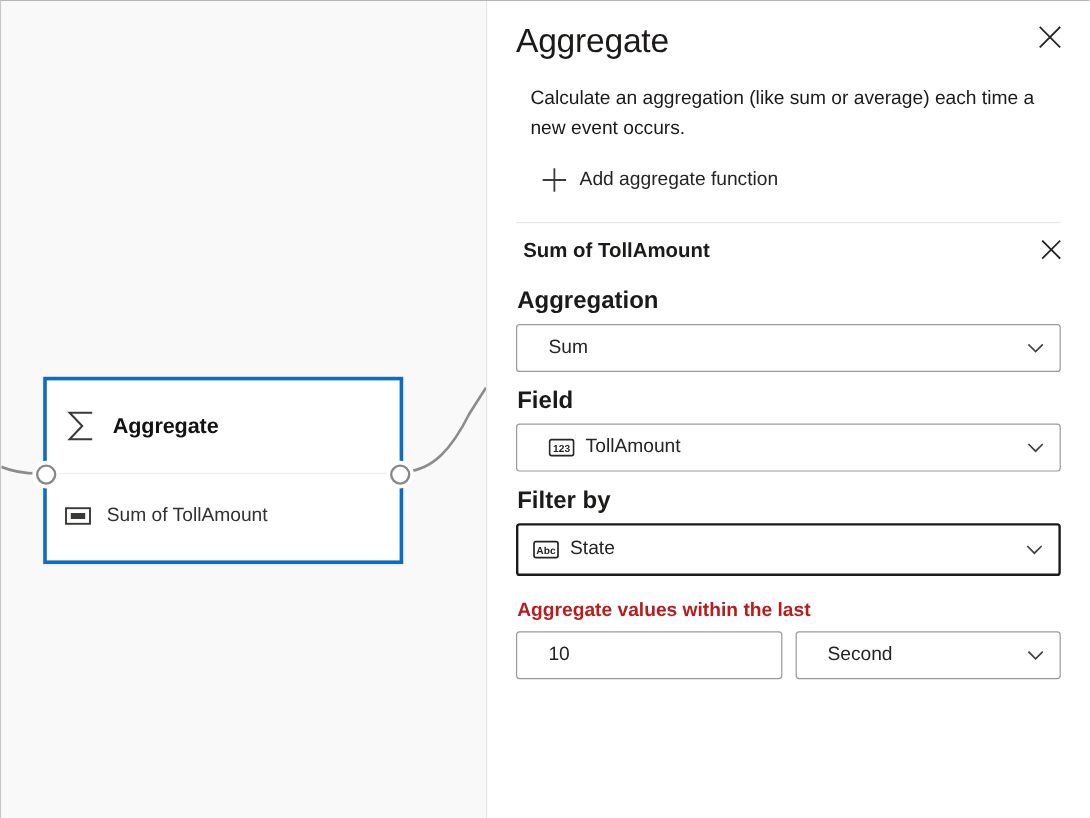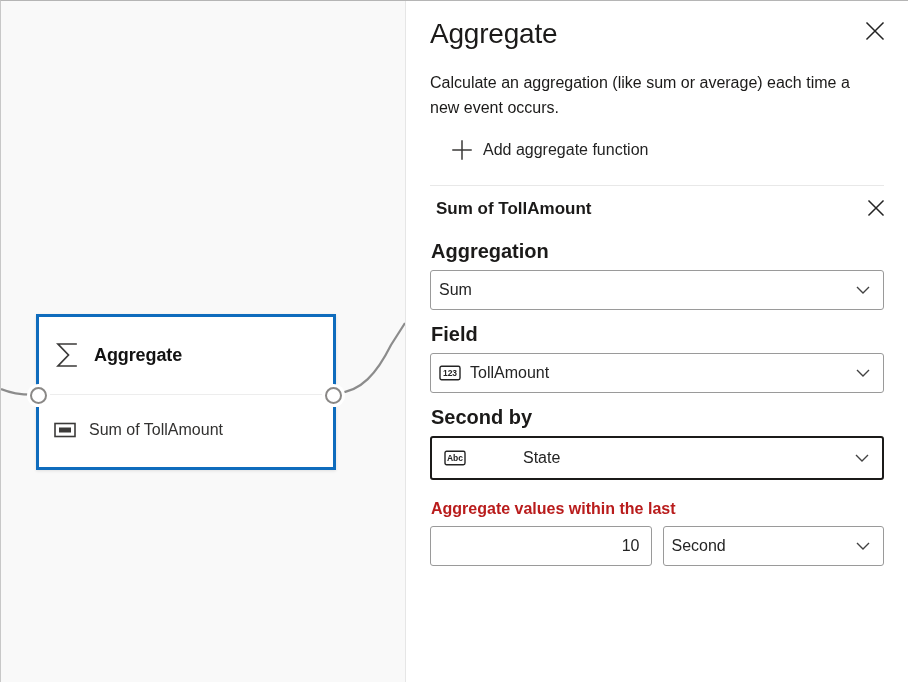--- a/index.html
+++ b/index.html
@@ -137,21 +137,21 @@
     font-weight: normal;
     color: #1b1a19;
     margin: 0;
     padding-top: 17px;
     letter-spacing: -0.2px;
   }
   .panel-desc {
     font-size: 16px;
     line-height: 25px;
     color: #1b1a19;
-    margin: 20px 0 0 0;
+    margin: 20px 0 0 12px;
     max-width: 440px;
   }
   .add-row {
     display: flex;
     align-items: center;
     margin: 18px 0 0 20px;
     cursor: pointer;
     width: 270px;
   }
   .add-plus {
@@ -210,32 +210,31 @@
   }
   .label-tight { margin-top: 13px; }
 
   .control {
     height: 40px;
     border: 1px solid #9a9a9a;
     border-radius: 3px;
     background: #ffffff;
     display: flex;
     align-items: center;
-    padding: 0 11px 0 8px;
+    padding: 0 11px 0 26px;
     box-sizing: border-box;
     font-size: 16px;
     color: #242424;
     cursor: pointer;
     position: relative;
   }
   .control.focused {
     border: 2px solid #1b1a19;
     height: 44px;
     padding-left: 12px;
-    gap: 48px;
   }
   .control-text { flex: 1; color: #242424; }
   .chev {
     width: 18px;
     height: 18px;
     flex: none;
     display: block;
   }
   .type-icon {
     width: 22px;
@@ -244,21 +243,21 @@
     margin-right: 9px;
     display: block;
   }
 
   .row-split {
     display: flex;
     gap: 11px;
     margin-top: 3px;
   }
   .row-split .control { flex: 1; }
-  .row-split .num-input { cursor: text; text-align: right; }
+  .row-split .num-input { cursor: text; }
 
   .agg-window-label {
     font-size: 16px;
     font-weight: bold;
     color: #b91c1c;
     margin: 20px 0 8px 1px;
   }
 </style>
 </head>
 <body>
@@ -339,21 +338,21 @@
         <svg class="type-icon" viewBox="0 0 22 16" aria-hidden="true">
           <rect x="1" y="1.3" width="20" height="13.4" rx="1.6" fill="none" stroke="#242424" stroke-width="1.4"></rect>
           <text x="11" y="11.4" font-family="'Liberation Sans', sans-serif" font-size="8.5" font-weight="bold" text-anchor="middle" fill="#242424">123</text>
         </svg>
         <span class="control-text">TollAmount</span>
         <svg class="chev" viewBox="0 0 18 18" aria-hidden="true">
           <path d="M3.5,6.5 L9,12 L14.5,6.5" fill="none" stroke="#424242" stroke-width="1.4" stroke-linecap="square"></path>
         </svg>
       </div>
 
-      <div class="field-label label-tight">Second by</div>
+      <div class="field-label label-tight">Filter by</div>
       <div class="control focused">
         <svg class="type-icon" viewBox="0 0 22 16" aria-hidden="true">
           <rect x="1" y="1.3" width="20" height="13.4" rx="1.6" fill="none" stroke="#242424" stroke-width="1.4"></rect>
           <text x="11" y="11.4" font-family="'Liberation Sans', sans-serif" font-size="8.5" font-weight="bold" text-anchor="middle" fill="#242424">Abc</text>
         </svg>
         <span class="control-text">State</span>
         <svg class="chev" viewBox="0 0 18 18" aria-hidden="true">
           <path d="M3.5,6.5 L9,12 L14.5,6.5" fill="none" stroke="#424242" stroke-width="1.4" stroke-linecap="square"></path>
         </svg>
       </div>

